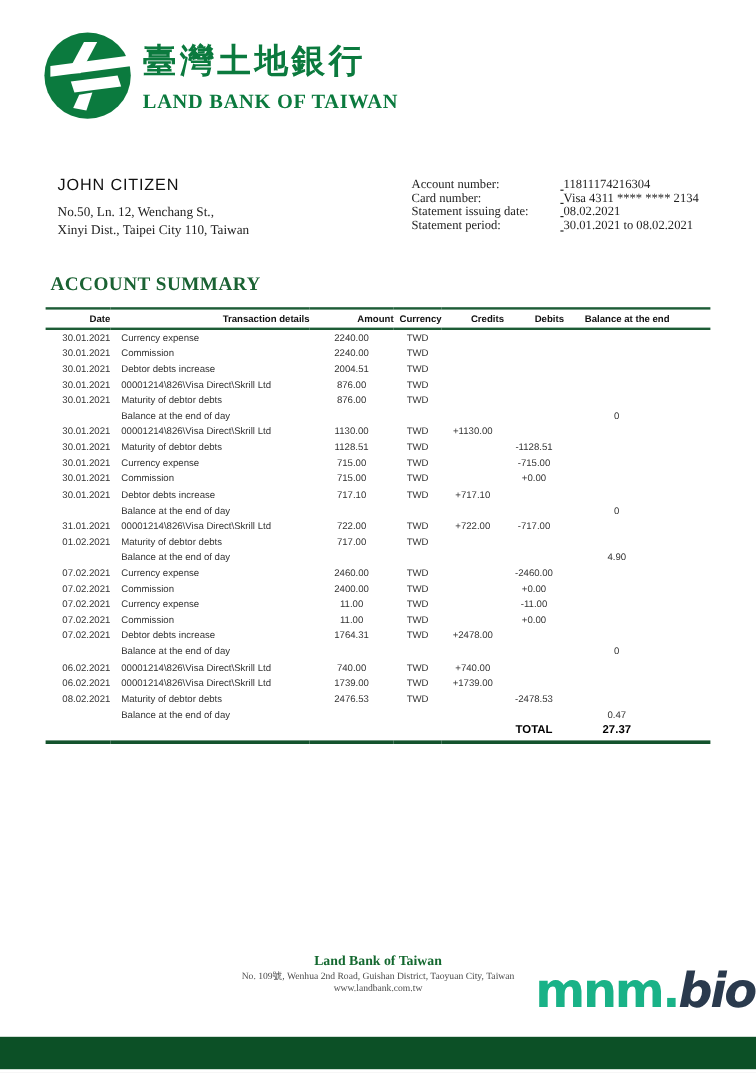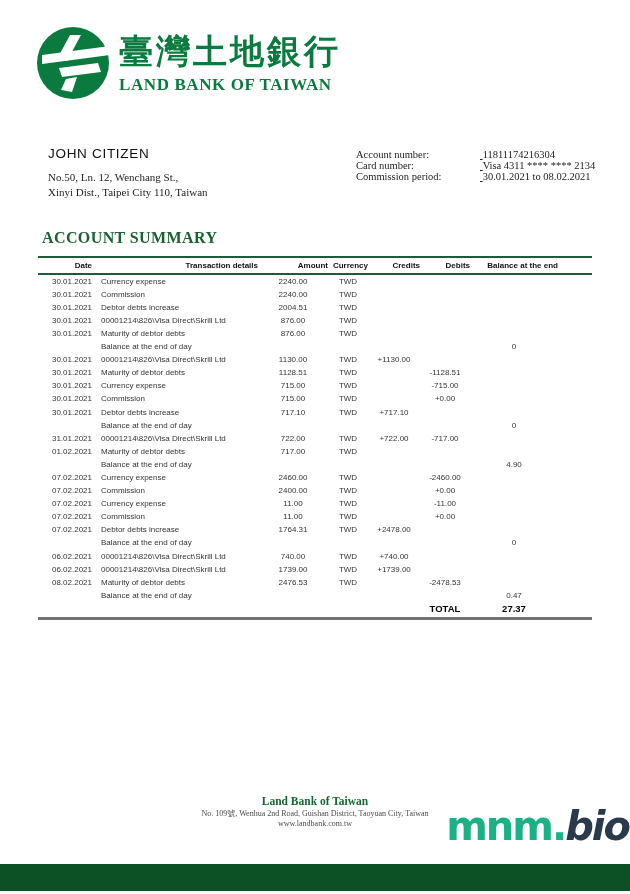--- a/index.html
+++ b/index.html
@@ -9,39 +9,38 @@
     margin:0 auto; overflow:hidden;
     font-family:"Liberation Serif", serif; color:#222;
   }
 
   
   .brand { position:absolute; left:36px; top:26px; display:flex; align-items:center; gap:9px; }
   .logo-wrap { width:74px; height:74px; flex:0 0 auto; }
   .brand-text { display:flex; flex-direction:column; }
   .brand-cn {
     font-family:"Liberation Serif", serif; font-weight:bold;
-    font-size:34px; line-height:42px; letter-spacing:3px; color:#0b7a3e;
+    font-size:28px; line-height:42px; letter-spacing:3px; color:#0b7a3e;
     white-space:nowrap;
-    text-align:center;
   }
   .brand-en {
     font-family:"Liberation Serif", serif; font-weight:bold;
     font-size:17px; letter-spacing:0.6px; color:#0b7a3e; margin-top:2px;
     white-space:nowrap;
   }
 
   
   .holder { position:absolute; left:48px; top:146px; }
   .holder-name {
     font-family:"Liberation Sans", sans-serif; font-size:13.5px;
     letter-spacing:0.7px; color:#111; margin-bottom:9px;
   }
   .holder-addr { font-size:11px; line-height:14.5px; color:#222; }
 
-  .meta { position:absolute; left:356px; top:149px; font-size:10.5px; line-height:11.2px; color:#222;text-decoration:underline; }
+  .meta { position:absolute; left:343px; top:149px; font-size:10.5px; line-height:11.2px; color:#222;text-decoration:underline; }
   .meta-row { white-space:nowrap; }
   .meta-label { display:inline-block; width:124px; }
   .meta-value { display:inline-block; }
 
   
   .summary-title {
     position:absolute; left:42px; top:229px;
     font-family:"Liberation Serif", serif; font-weight:bold;
     font-size:16px; letter-spacing:0.4px; color:#1a6233;
   }
@@ -54,21 +53,21 @@
     border-top:2.5px solid #1d5c36; border-bottom:2.5px solid #1d5c36;
   }
   .summary-table th {
     font-weight:bold; color:#111; text-align:right;
     padding:3px 0 3px 0; font-size:8px;
   }
   .summary-table td { padding:2.6px 0 2.5px 0; text-align:center; line-height:8px; }
   .summary-table td.c0 { text-align:right; padding-left:7px; }
   .summary-table td.c1 { text-align:left; padding-left:9px;margin-top:46px; }
   .summary-table th.c6, .summary-table td.c6 { padding-right:34px; }
-  .summary-table tfoot tr { border-bottom:3px solid #737373; }
+  .summary-table tfoot tr { border-bottom:3px solid #14532d; }
   .summary-table tfoot td {
     font-weight:bold; color:#000; font-size:9.5px; padding:3px 0 4px 0;
   }
   .summary-table tfoot td.c6 { padding-right:34px; }
 
   
   .footer { position:absolute; left:0; top:795px; width:630px; text-align:center; z-index:1; }
   .footer-bank {
     font-family:"Liberation Serif", serif; font-weight:bold;
     font-size:11.5px; color:#13682f; margin-bottom:2px;
@@ -120,21 +119,25 @@
   <div class="meta">
     <div class="meta-row">
       <span class="meta-label">Account number:</span>
       <span class="meta-value">11811174216304</span>
     </div>
     <div class="meta-row">
       <span class="meta-label">Card number:</span>
       <span class="meta-value">Visa 4311 **** **** 2134</span>
     </div>
     <div class="meta-row">
-      <span class="meta-label">Commission period:</span>
+      <span class="meta-label">Statement issuing date:</span>
+      <span class="meta-value">08.02.2021</span>
+    </div>
+    <div class="meta-row">
+      <span class="meta-label">Statement period:</span>
       <span class="meta-value">30.01.2021 to 08.02.2021</span>
     </div>
   </div>
 
   <div class="summary-title">ACCOUNT SUMMARY</div>
 
   <table class="summary-table">
     <colgroup>
       <col style="width:54px">
         <col style="width:166px">

